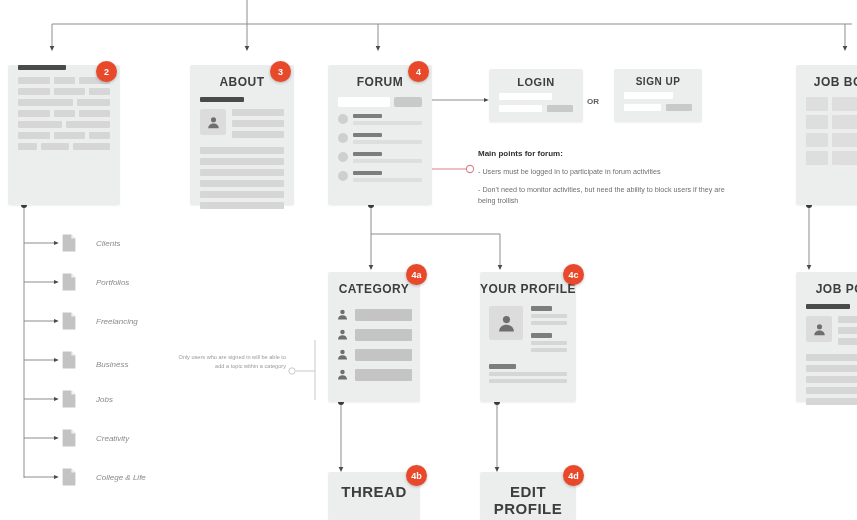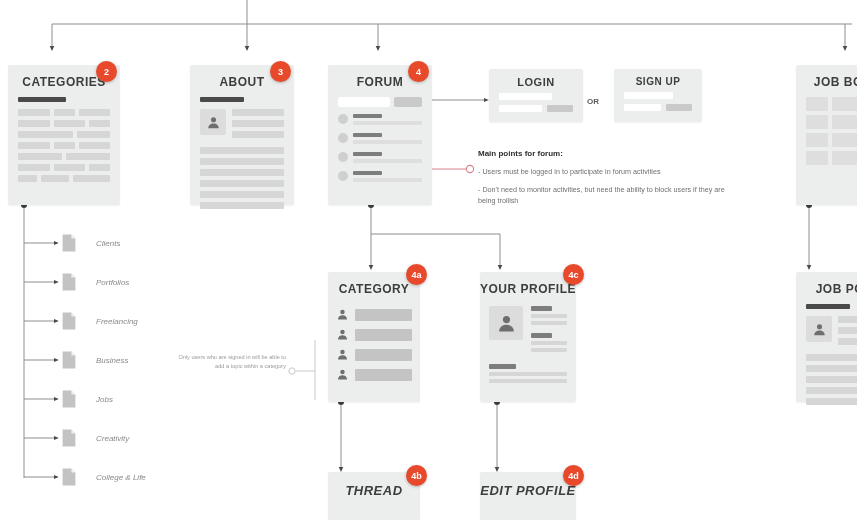--- a/index.html
+++ b/index.html
@@ -122,22 +122,22 @@
   .cat-row .bar{flex:1;height:12px;margin-bottom:0;background:#c4c4c4;}
 
   .prof-group{margin-bottom:8px;}
   .prof-group .bar{margin-bottom:3px;}
 
   .flat-card{
     position:absolute;background:#eceded;border-radius:2px;
     box-shadow:0 1px 2px rgba(0,0,0,.06);
   }
   .thin-title{
-    text-align:center;font-weight:700;font-size:13px;color:#3d3d3d;
-    letter-spacing:.5px;padding-top:11px;user-select:none;font-style:italic;
+    text-align:center;font-weight:700;font-size:15px;color:#3d3d3d;
+    letter-spacing:.5px;padding-top:11px;user-select:none;
   }
 </style>
 </head>
 <body>
 
 <div id="stage">
 
   <svg class="layer-lines" viewBox="0 0 857 520" width="857" height="520">
     <defs>
       <marker id="arw" markerWidth="7" markerHeight="7" refX="3.2" refY="3" orient="auto" markerUnits="strokeWidth">
@@ -202,21 +202,20 @@
     </g>
 
     <g fill="none" stroke="#c9c9c9" stroke-width="1">
       <path d="M296,371 L315,371"></path>
       <path d="M315,340 L315,400"></path>
       <circle cx="292" cy="371" r="3.2"></circle>
     </g>
   </svg>
 
   <div class="card" style="left:8px;top:65px;width:112px;height:140px;">
-    <div class="card-title">CATEGORIES</div>
     <div class="card-body">
       <div class="bar head"></div>
       <div class="row-grid">
         <div class="bar light" style="flex:3"></div>
         <div class="bar light" style="flex:2"></div>
         <div class="bar light" style="flex:3"></div>
       </div>
       <div class="row-grid">
         <div class="bar light" style="flex:3"></div>
         <div class="bar light" style="flex:3"></div>
@@ -381,21 +380,21 @@
     </svg>
     <span class="file-label">Portfolios</span>
   </div>
   <div class="file-item" style="left:62px;top:312px;">
     <svg class="file-ico" viewBox="0 0 14 18">
       <path d="M0.6 0.6 H9.4 L13.4 4.6 V17.4 H0.6 Z" fill="#c3c3c3"></path>
       <path d="M9.4 0.6 L13.4 4.6 H9.4 Z" fill="#ffffff" opacity=".75"></path>
     </svg>
     <span class="file-label">Freelancing</span>
   </div>
-  <div class="file-item" style="left:62px;top:351px;">
+  <div class="file-item" style="left:62px;top:351px;align-items:flex-end;">
     <svg class="file-ico" viewBox="0 0 14 18">
       <path d="M0.6 0.6 H9.4 L13.4 4.6 V17.4 H0.6 Z" fill="#c3c3c3"></path>
       <path d="M9.4 0.6 L13.4 4.6 H9.4 Z" fill="#ffffff" opacity=".75"></path>
     </svg>
     <span class="file-label">Business</span>
   </div>
   <div class="file-item" style="left:62px;top:390px;">
     <svg class="file-ico" viewBox="0 0 14 18">
       <path d="M0.6 0.6 H9.4 L13.4 4.6 V17.4 H0.6 Z" fill="#c3c3c3"></path>
       <path d="M9.4 0.6 L13.4 4.6 H9.4 Z" fill="#ffffff" opacity=".75"></path>

